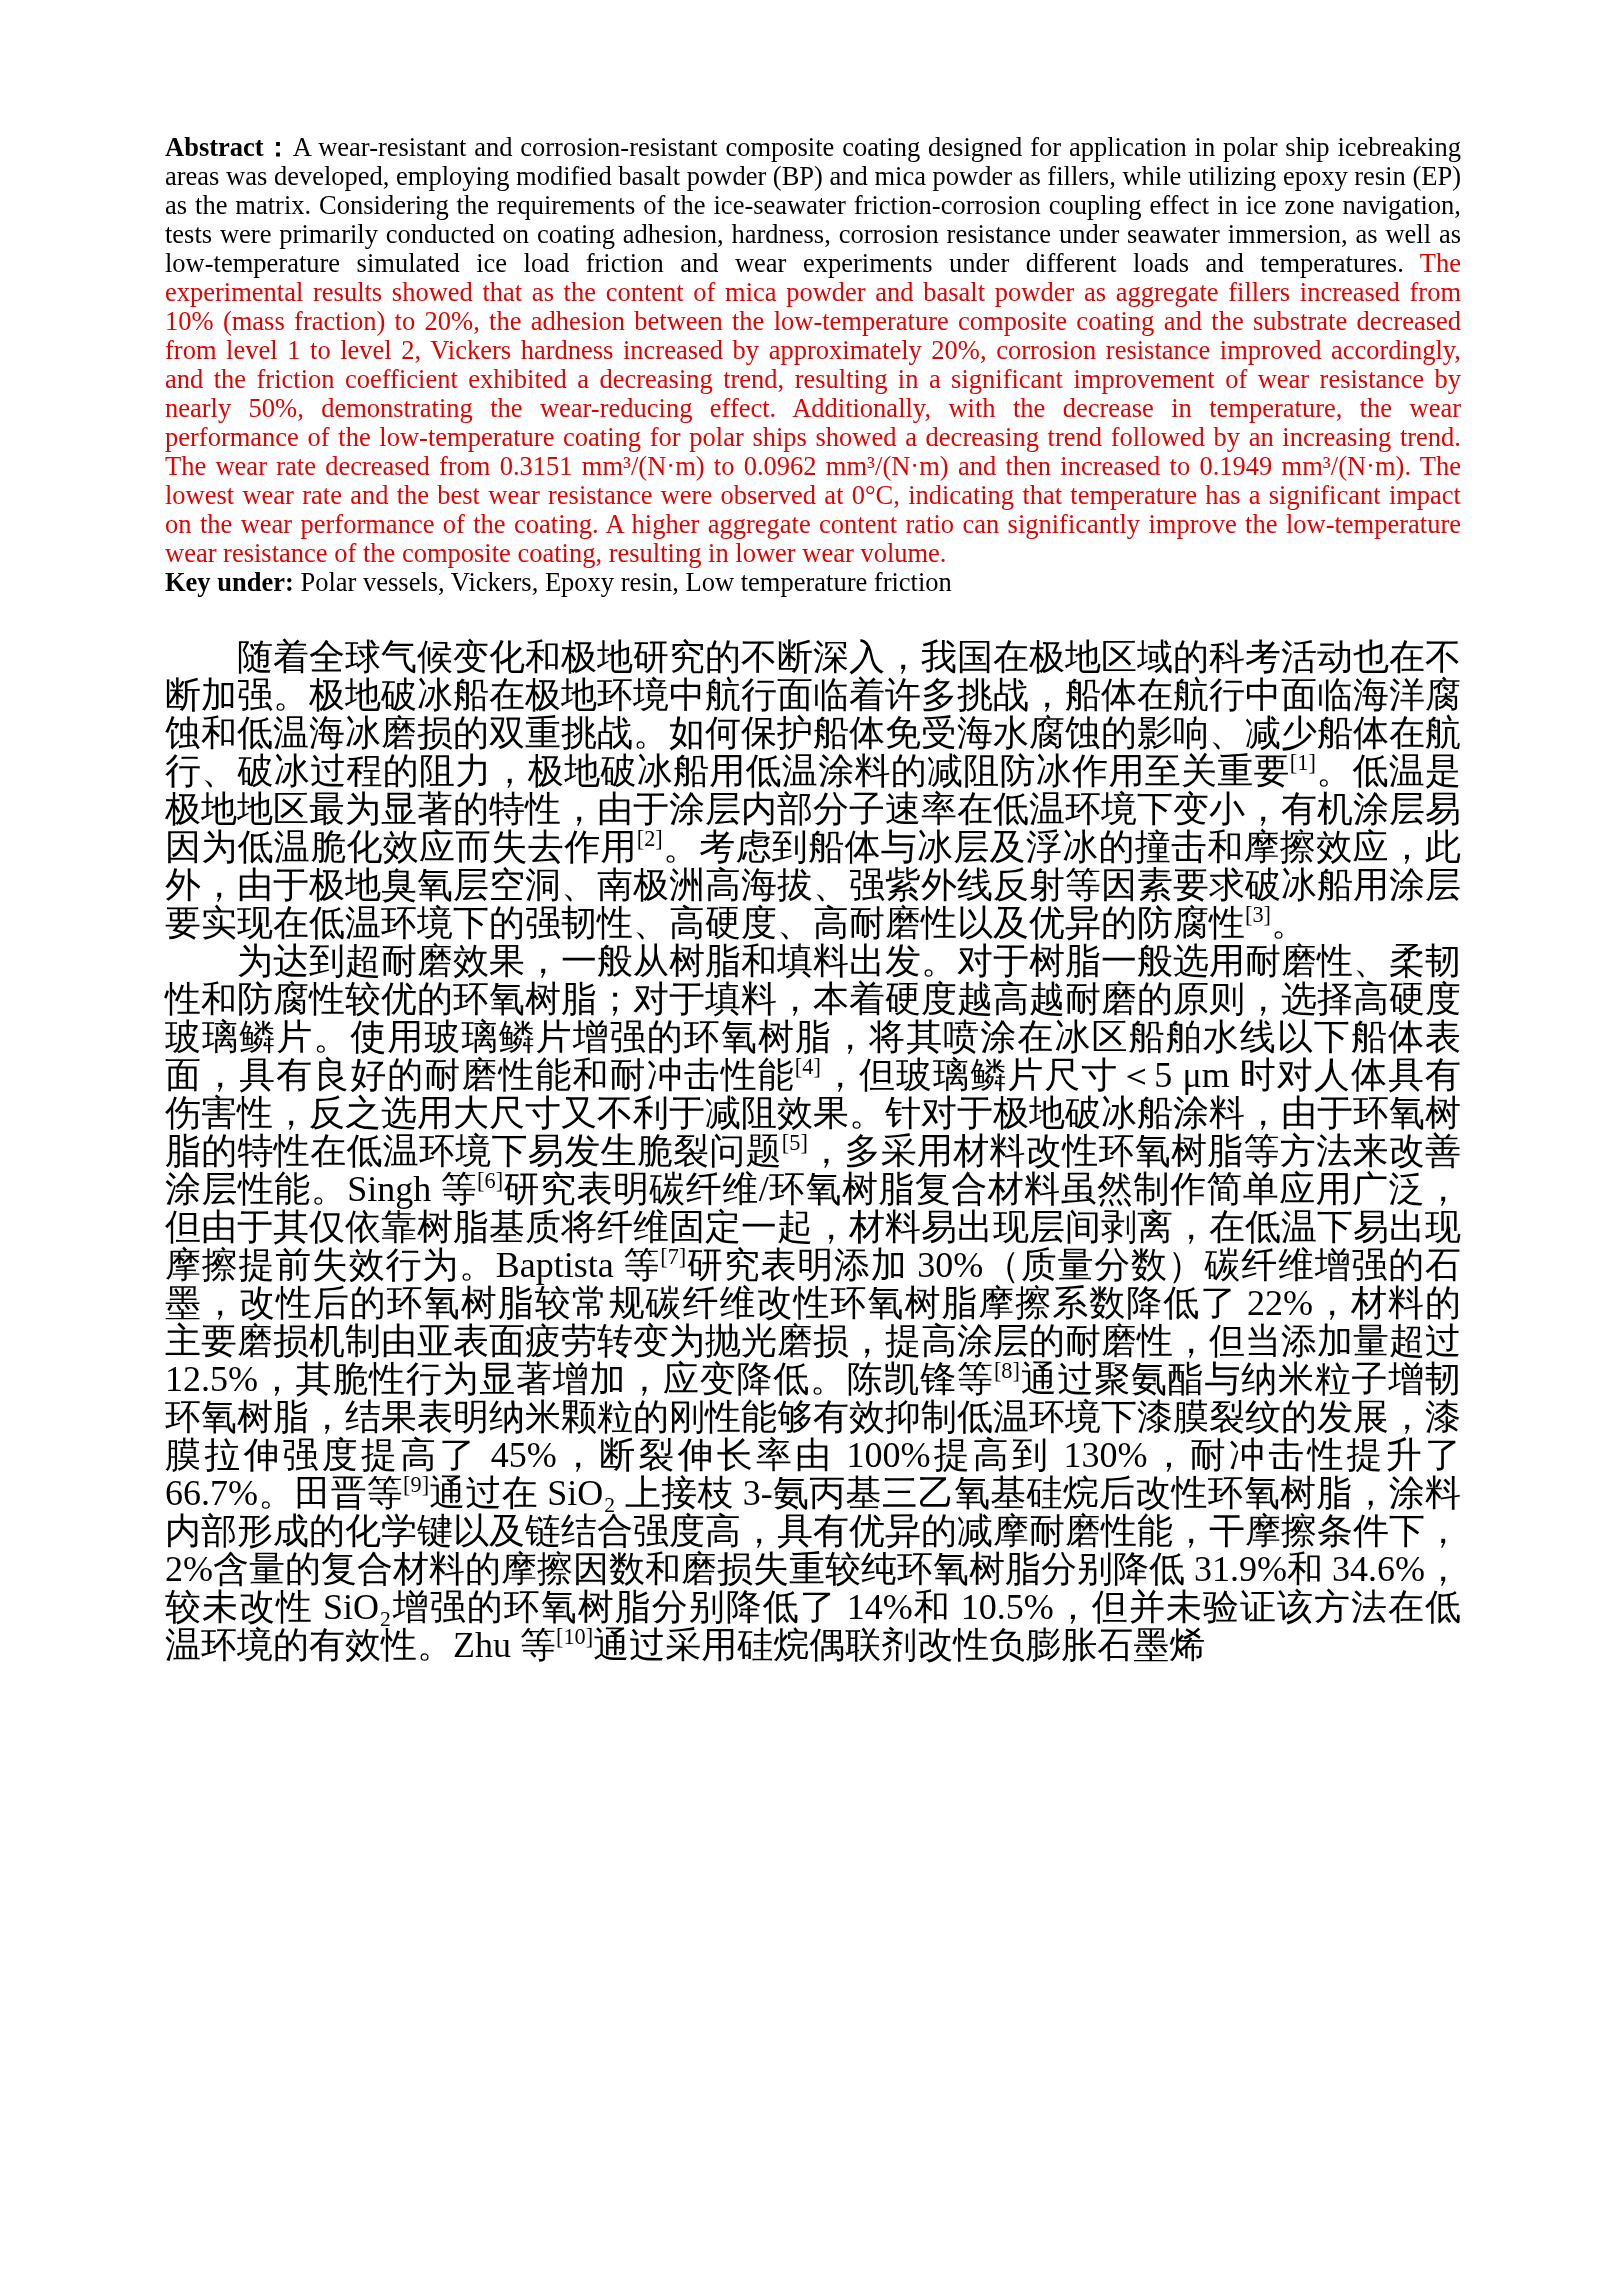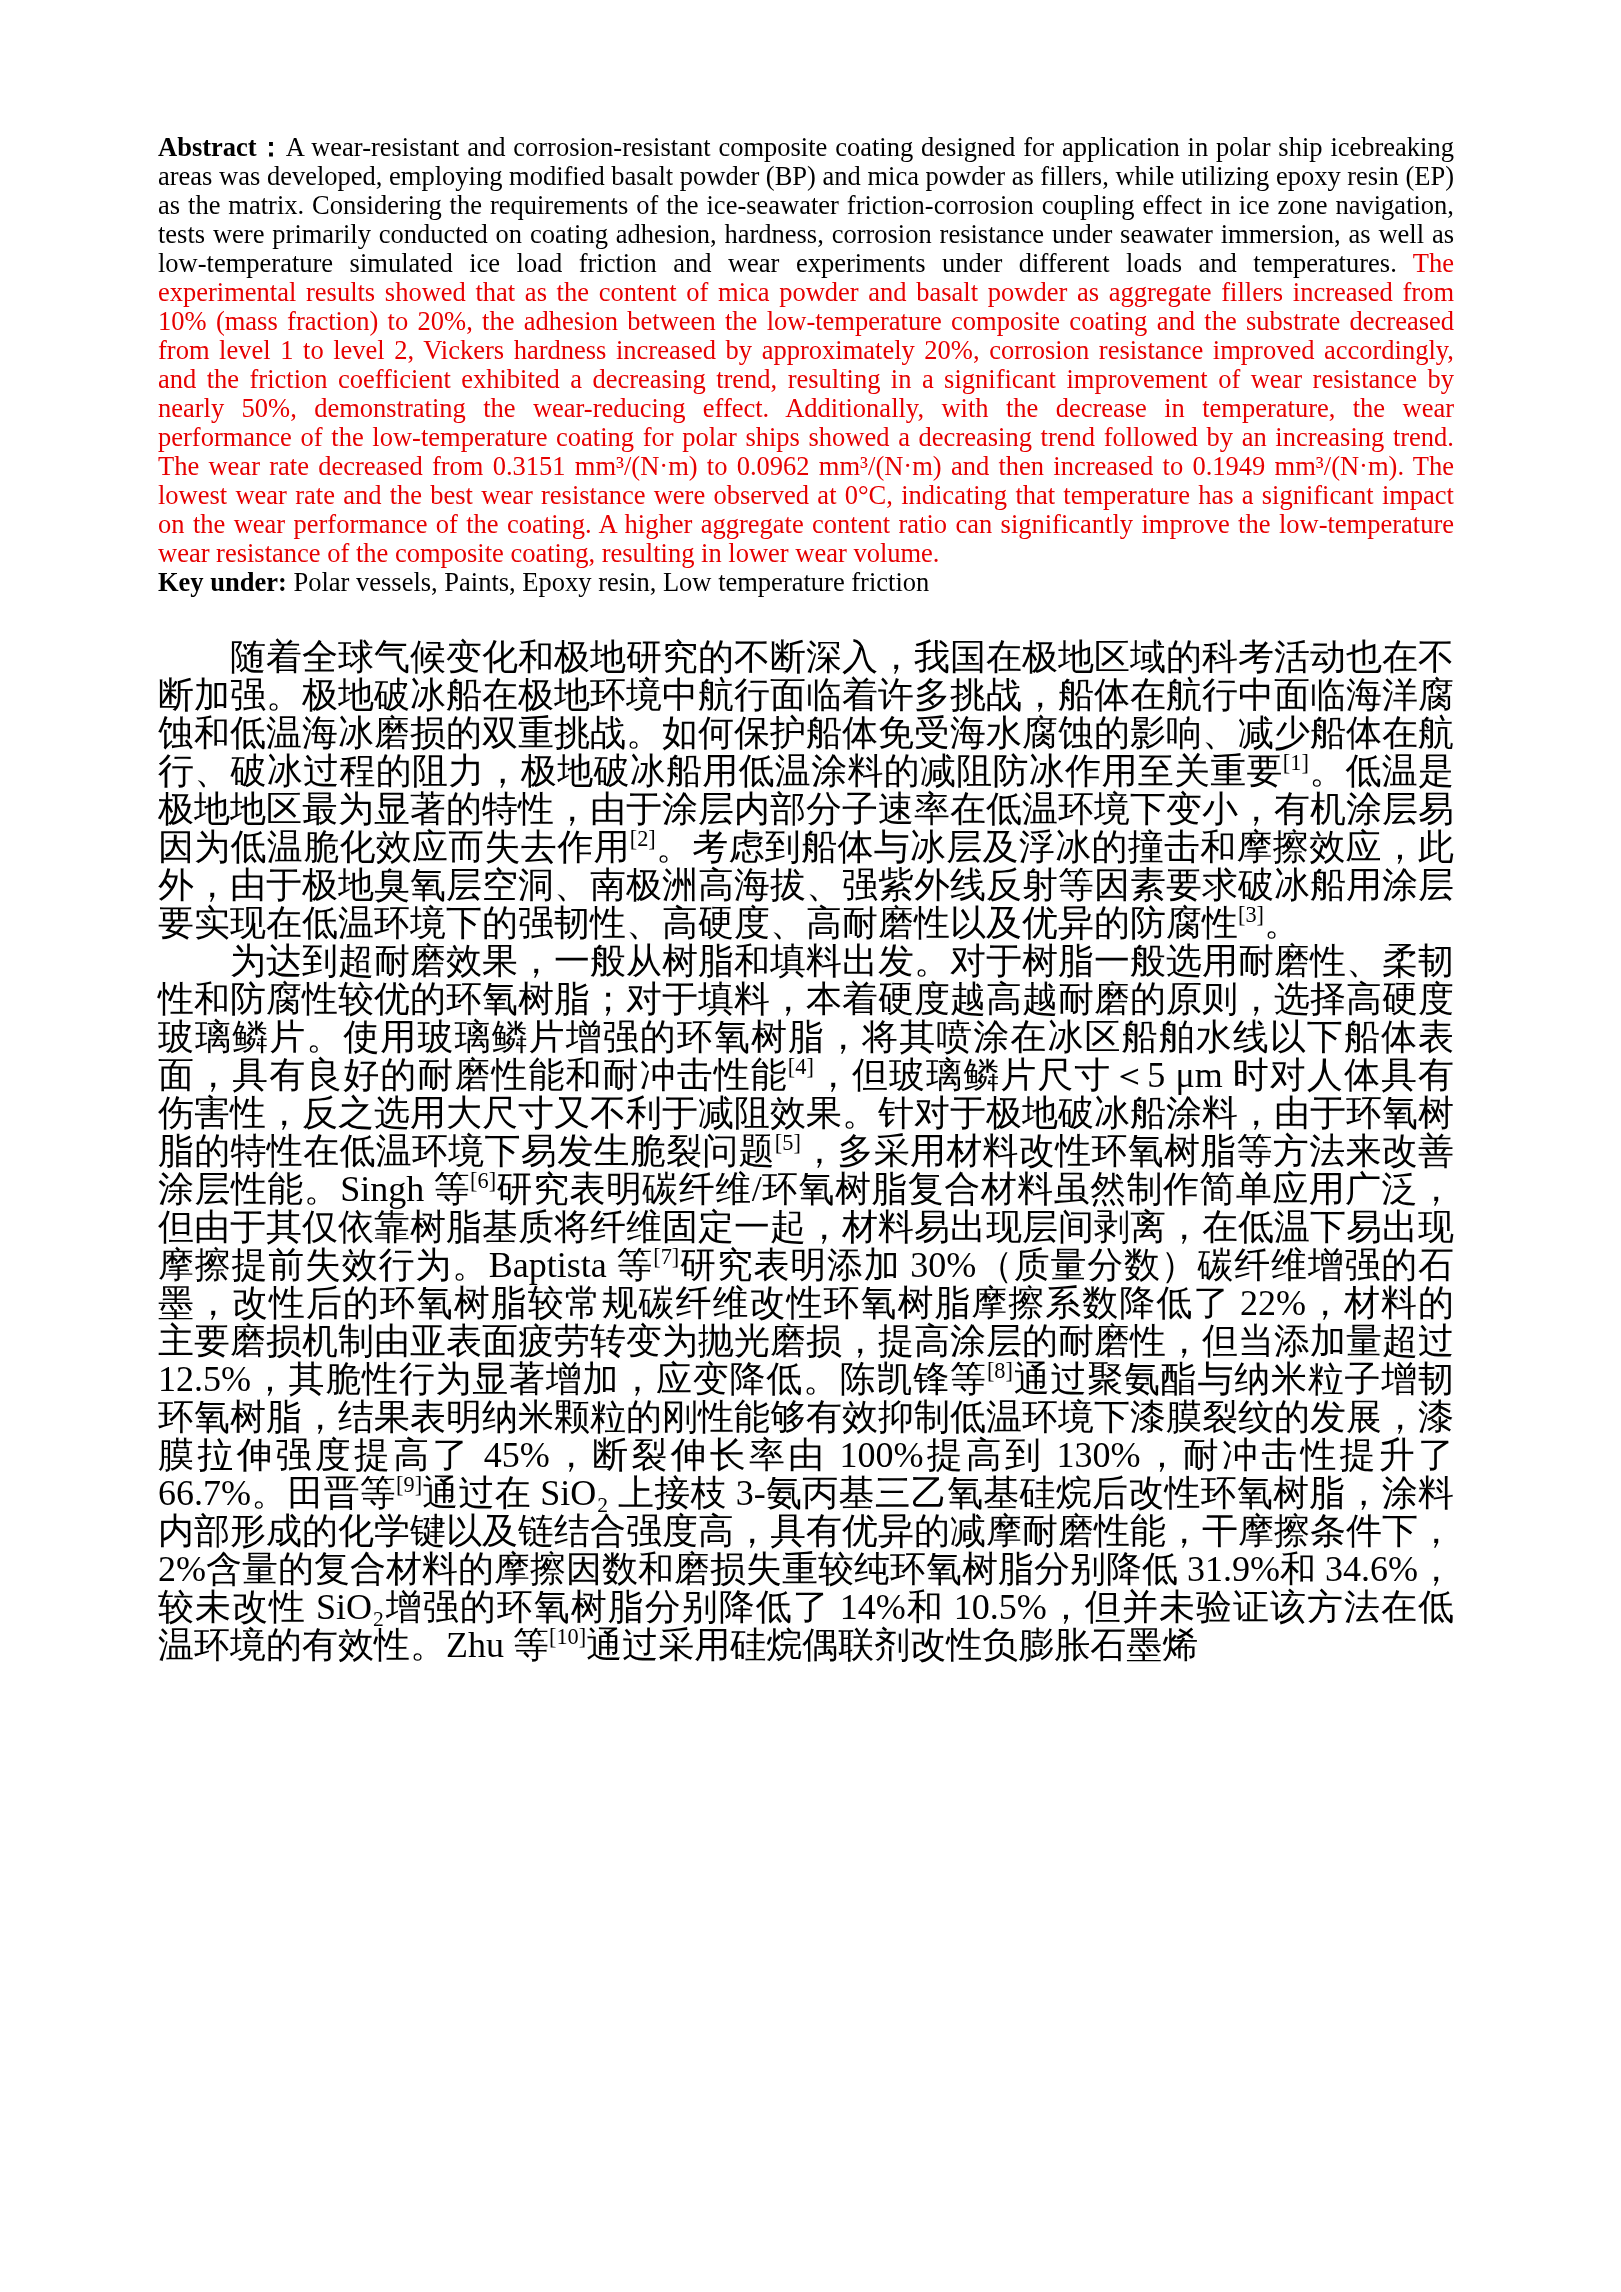--- a/index.html
+++ b/index.html
@@ -11,21 +11,21 @@
     position: relative;
     width: 1621px;
     height: 2293px;
     background: #ffffff;
     overflow: hidden;
     font-family: "Liberation Serif", "DejaVu Serif", serif;
     color: #000000;
   }
   .content {
     position: absolute;
-    left: 158px;
+    left: 165px;
     top: 133px;
     width: 1296px;
   }
   .para {
     margin: 0;
     padding: 0;
   }
   .en {
     font-size: 26.5px;
     line-height: 29px;
@@ -58,21 +58,21 @@
   }
 </style>
 </head>
 <body>
 
 <div class="page">
   <div class="content">
 
     <p class="para en"><b class="lbl">Abstract：</b><span>A wear-resistant and corrosion-resistant composite coating designed for application in polar ship icebreaking areas was developed, employing modified basalt powder (BP) and mica powder as fillers, while utilizing epoxy resin (EP) as the matrix. Considering the requirements of the ice-seawater friction-corrosion coupling effect in ice zone navigation, tests were primarily conducted on coating adhesion, hardness, corrosion resistance under seawater immersion, as well as low-temperature simulated ice load friction and wear experiments under different loads and temperatures. </span><span class="red">The experimental results showed that as the content of mica powder and basalt powder as aggregate fillers increased from 10% (mass fraction) to 20%, the adhesion between the low-temperature composite coating and the substrate decreased from level 1 to level 2, Vickers hardness increased by approximately 20%, corrosion resistance improved accordingly, and the friction coefficient exhibited a decreasing trend, resulting in a significant improvement of wear resistance by nearly 50%, demonstrating the wear-reducing effect. Additionally, with the decrease in temperature, the wear performance of the low-temperature coating for polar ships showed a decreasing trend followed by an increasing trend. The wear rate decreased from 0.3151 mm³/(N·m) to 0.0962 mm³/(N·m) and then increased to 0.1949 mm³/(N·m). The lowest wear rate and the best wear resistance were observed at 0°C, indicating that temperature has a significant impact on the wear performance of the coating. A higher aggregate content ratio can significantly improve the low-temperature wear resistance of the composite coating, resulting in lower wear volume.</span></p>
 
-    <p class="para en-keywords"><b class="lbl">Key under:</b><span> Polar vessels, Paints, Epoxy resin, Low temperature friction</span></p>
+    <p class="para en-keywords"><b class="lbl">Key under:</b><span> Polar vessels, Vickers, Epoxy resin, Low temperature friction</span></p>
 
     <div class="cn-block">
       <p class="para cn">随着全球气候变化和极地研究的不断深入，我国在极地区域的科考活动也在不断加强。极地破冰船在极地环境中航行面临着许多挑战，船体在航行中面临海洋腐蚀和低温海冰磨损的双重挑战。如何保护船体免受海水腐蚀的影响、减少船体在航行、破冰过程的阻力，极地破冰船用低温涂料的减阻防冰作用至关重要<sup>[1]</sup>。低温是极地地区最为显著的特性，由于涂层内部分子速率在低温环境下变小，有机涂层易因为低温脆化效应而失去作用<sup>[2]</sup>。考虑到船体与冰层及浮冰的撞击和摩擦效应，此外，由于极地臭氧层空洞、南极洲高海拔、强紫外线反射等因素要求破冰船用涂层要实现在低温环境下的强韧性、高硬度、高耐磨性以及优异的防腐性<sup>[3]</sup>。</p>
       <p class="para cn">为达到超耐磨效果，一般从树脂和填料出发。对于树脂一般选用耐磨性、柔韧性和防腐性较优的环氧树脂；对于填料，本着硬度越高越耐磨的原则，选择高硬度玻璃鳞片。使用玻璃鳞片增强的环氧树脂，将其喷涂在冰区船舶水线以下船体表面，具有良好的耐磨性能和耐冲击性能<sup>[4]</sup>，但玻璃鳞片尺寸＜5 μm 时对人体具有伤害性，反之选用大尺寸又不利于减阻效果。针对于极地破冰船涂料，由于环氧树脂的特性在低温环境下易发生脆裂问题<sup>[5]</sup>，多采用材料改性环氧树脂等方法来改善涂层性能。Singh 等<sup>[6]</sup>研究表明碳纤维/环氧树脂复合材料虽然制作简单应用广泛，但由于其仅依靠树脂基质将纤维固定一起，材料易出现层间剥离，在低温下易出现摩擦提前失效行为。Baptista 等<sup>[7]</sup>研究表明添加 30%（质量分数）碳纤维增强的石墨，改性后的环氧树脂较常规碳纤维改性环氧树脂摩擦系数降低了 22%，材料的主要磨损机制由亚表面疲劳转变为抛光磨损，提高涂层的耐磨性，但当添加量超过 12.5%，其脆性行为显著增加，应变降低。陈凯锋等<sup>[8]</sup>通过聚氨酯与纳米粒子增韧环氧树脂，结果表明纳米颗粒的刚性能够有效抑制低温环境下漆膜裂纹的发展，漆膜拉伸强度提高了 45%，断裂伸长率由 100%提高到 130%，耐冲击性提升了 66.7%。田晋等<sup>[9]</sup>通过在 SiO₂ 上接枝 3-氨丙基三乙氧基硅烷后改性环氧树脂，涂料内部形成的化学键以及链结合强度高，具有优异的减摩耐磨性能，干摩擦条件下，2%含量的复合材料的摩擦因数和磨损失重较纯环氧树脂分别降低 31.9%和 34.6%，较未改性 SiO₂增强的环氧树脂分别降低了 14%和 10.5%，但并未验证该方法在低温环境的有效性。Zhu 等<sup>[10]</sup>通过采用硅烷偶联剂改性负膨胀石墨烯</p>
     </div>
 
   </div>
 </div>
 
 

